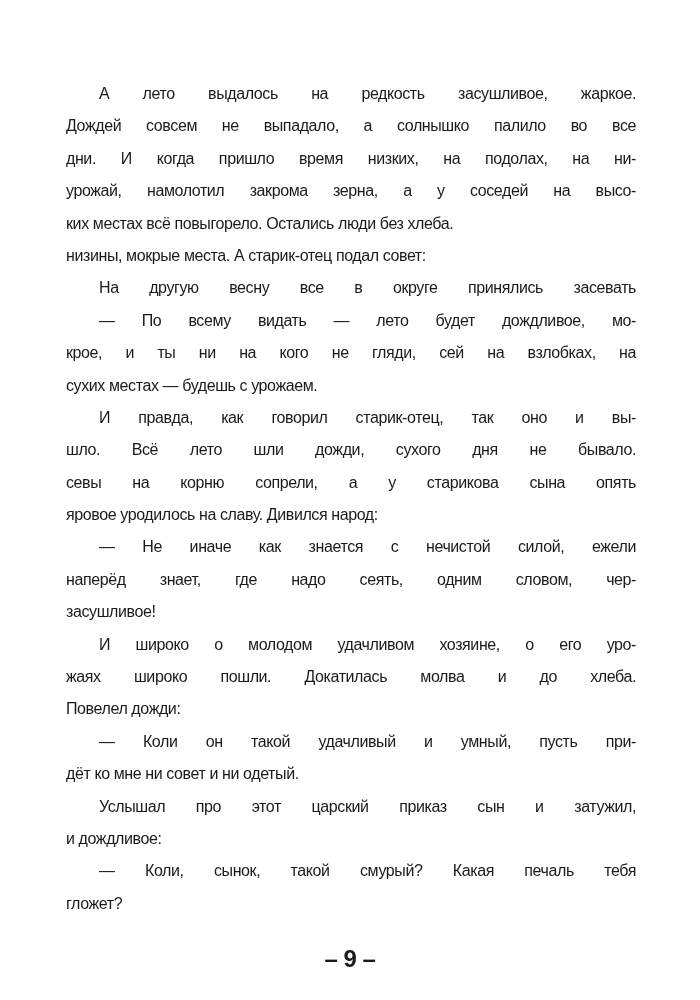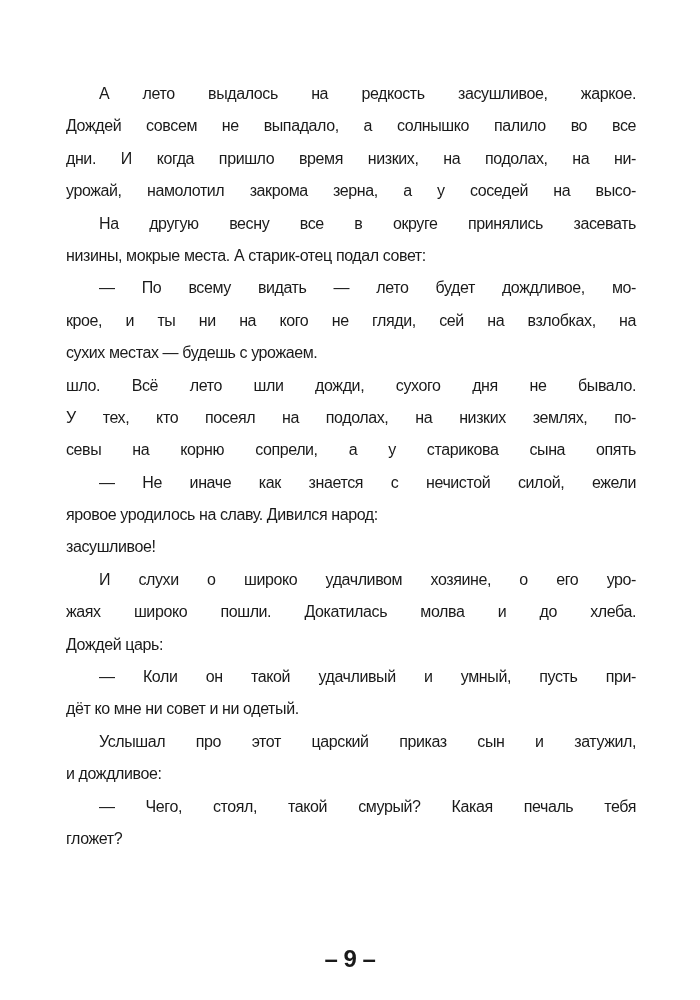--- a/index.html
+++ b/index.html
@@ -40,35 +40,37 @@
   }
 </style>
 </head>
 <body>
 
 <div class="page-text" id="page-text">
     <span class="line indent">А лето выдалось на редкость засушливое, жаркое.</span>
     <span class="line">Дождей совсем не выпадало, а солнышко палило во все</span>
     <span class="line">дни. И когда пришло время низких, на подолах, на ни-</span>
     <span class="line">урожай, намолотил закрома зерна, а у соседей на высо-</span>
+    <span class="line last">ких местах всё повыгорело. Остались люди без хлеба.</span>
+    <span class="line last">низины, мокрые места. А старик-отец подал совет:</span>
     <span class="line indent">На другую весну все в округе принялись засевать</span>
-    <span class="line last">низины, мокрые места. А старик-отец подал совет:</span>
     <span class="line indent">— По всему видать — лето будет дождливое, мо-</span>
     <span class="line">крое, и ты ни на кого не гляди, сей на взлобках, на</span>
     <span class="line last">сухих местах — будешь с урожаем.</span>
+    <span class="line indent">И правда, как говорил старик-отец, так оно и вы-</span>
     <span class="line">шло. Всё лето шли дожди, сухого дня не бывало.</span>
-    <span class="line">У тех, кто посеял на подолах, на низких землях, по-</span>
     <span class="line">севы на корню сопрели, а у старикова сына опять</span>
+    <span class="line last">яровое уродилось на славу. Дивился народ:</span>
     <span class="line indent">— Не иначе как знается с нечистой силой, ежели</span>
-    <span class="line last">яровое уродилось на славу. Дивился народ:</span>
+    <span class="line">наперёд знает, где надо сеять, одним словом, чер-</span>
     <span class="line last">засушливое!</span>
-    <span class="line indent">И слухи о широко удачливом хозяине, о его уро-</span>
+    <span class="line indent">И широко о молодом удачливом хозяине, о его уро-</span>
     <span class="line">жаях широко пошли. Докатилась молва и до хлеба.</span>
-    <span class="line last">Дождей царь:</span>
+    <span class="line last">Повелел дожди:</span>
     <span class="line indent">— Коли он такой удачливый и умный, пусть при-</span>
     <span class="line last">дёт ко мне ни совет и ни одетый.</span>
     <span class="line indent">Услышал про этот царский приказ сын и затужил,</span>
     <span class="line last">и дождливое:</span>
-    <span class="line indent">— Чего, стоял, такой смурый? Какая печаль тебя</span>
+    <span class="line indent">— Коли, сынок, такой смурый? Какая печаль тебя</span>
     <span class="line last">гложет?</span>
   </div>
 
 <div class="page-number">– 9 –</div>
 
 </body></html>

